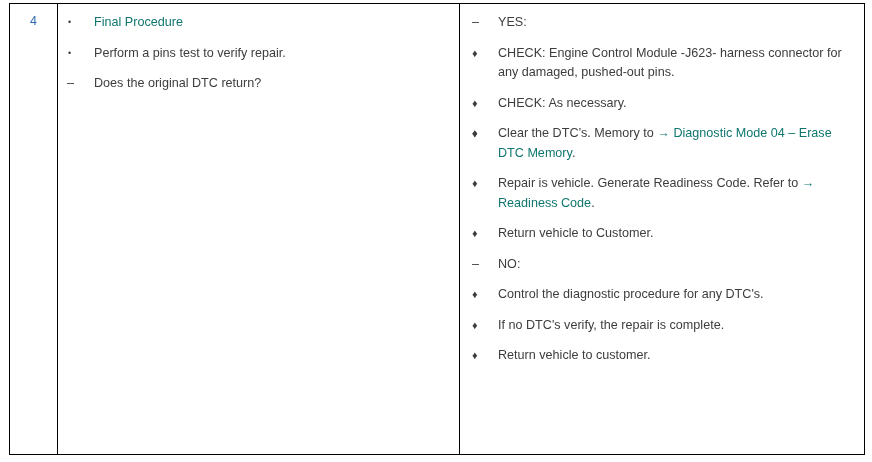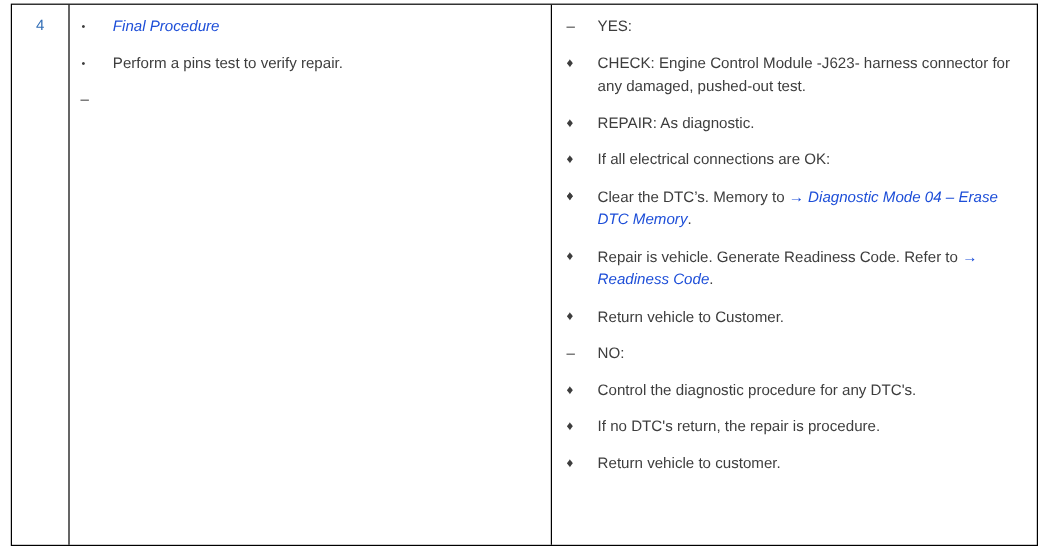--- a/index.html
+++ b/index.html
@@ -113,23 +113,22 @@
   }
 
   .marker.diamond {
     font-size: 11px;
     left: 1px;
     line-height: 19.5px;
   }
 
   a.doclink,
   .doclink {
-    color: #1d4ed8;
+    color: #0f766e;
     text-decoration: none;
-    font-style: italic;
   }
 
   .txt {
     display: inline;
   }
 </style>
 </head>
 <body>
 
 <div class="sheet">
@@ -148,46 +147,46 @@
           <span class="txt doclink">Final Procedure</span>
         </li>
 
         <li>
           <span class="marker dot">•</span>
           <span class="txt">Perform a pins test to verify repair.</span>
         </li>
 
         <li>
           <span class="marker dash">–</span>
+          <span class="txt">Does the original DTC return?</span>
         </li>
 
       </ul>
     </div>
 
     <div class="col-result">
       <ul class="bullets result">
 
         <li>
           <span class="marker dash">–</span>
           <span class="txt">YES:</span>
         </li>
 
         <li>
           <span class="marker diamond">♦</span>
-          <span class="txt">CHECK: Engine Control Module -J623- harness connector for any damaged, pushed-out test.</span>
-        </li>
-
-        <li>
-          <span class="marker diamond">♦</span>
-          <span class="txt">REPAIR: As diagnostic.</span>
-        </li>
-
-        <li>
-          <span class="marker diamond">♦</span>
-          <span class="txt">If all electrical connections are OK:</span>
+          <span class="txt">CHECK: Engine Control Module -J623- harness connector for any damaged, pushed-out pins.</span>
+        </li>
+
+        <li>
+          <span class="marker diamond">♦</span>
+          <span class="txt">CHECK: As necessary.</span>
+        </li>
+
+        <li>
+          <span class="marker diamond">♦</span>
         </li>
 
         <li>
           <span class="marker diamond">♦</span>
         </li>
 
         <li>
           <span class="marker diamond">♦</span>
           <span class="txt">Clear the DTC’s. Memory to </span><span class="doclink">→ Diagnostic Mode 04 – Erase DTC Memory</span><span class="txt">.</span>
         </li>
@@ -207,21 +206,21 @@
           <span class="txt">NO:</span>
         </li>
 
         <li>
           <span class="marker diamond">♦</span>
           <span class="txt">Control the diagnostic procedure for any DTC's.</span>
         </li>
 
         <li>
           <span class="marker diamond">♦</span>
-          <span class="txt">If no DTC's return, the repair is procedure.</span>
+          <span class="txt">If no DTC's verify, the repair is complete.</span>
         </li>
 
         <li>
           <span class="marker diamond">♦</span>
           <span class="txt">Return vehicle to customer.</span>
         </li>
 
       </ul>
     </div>
 

